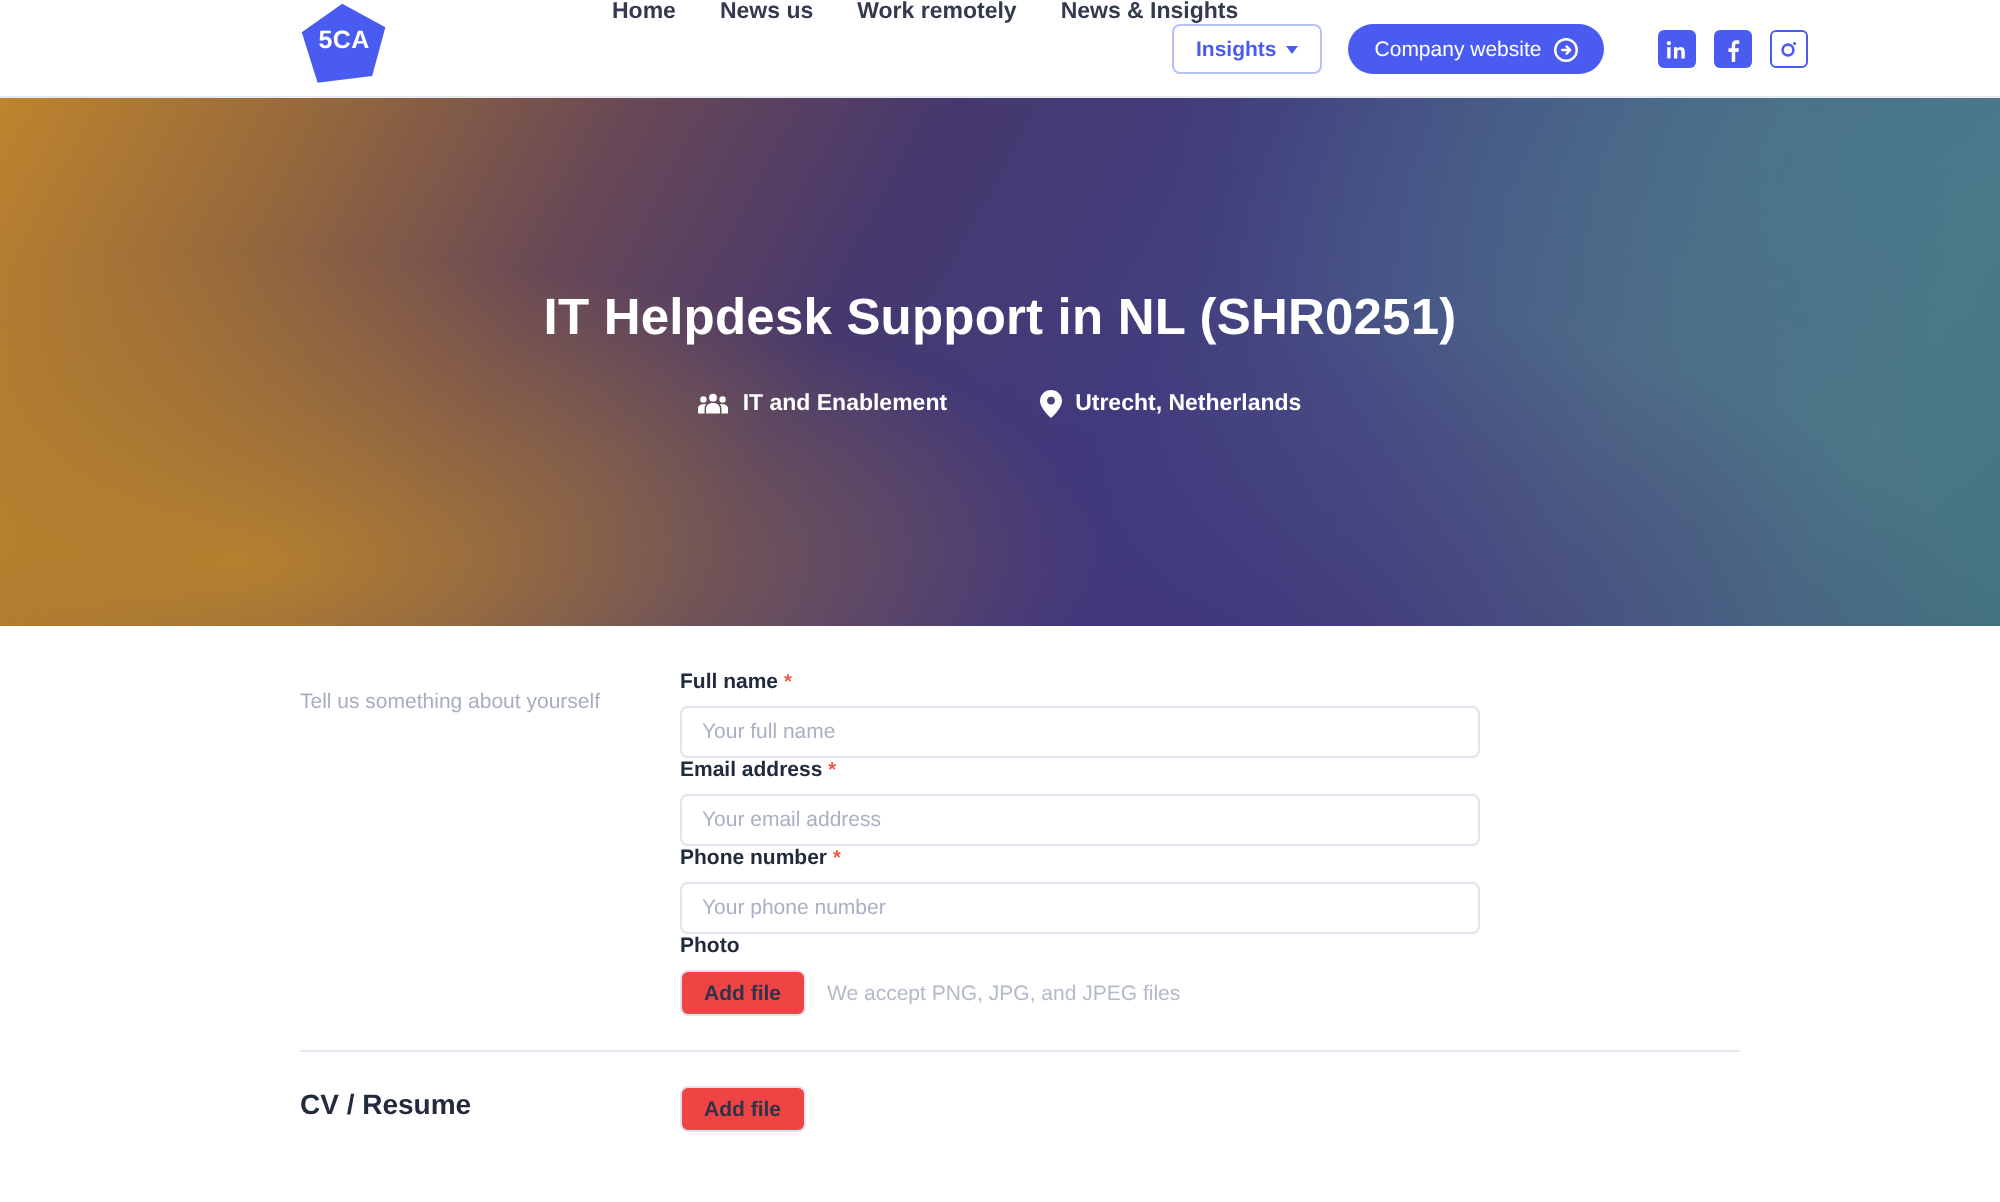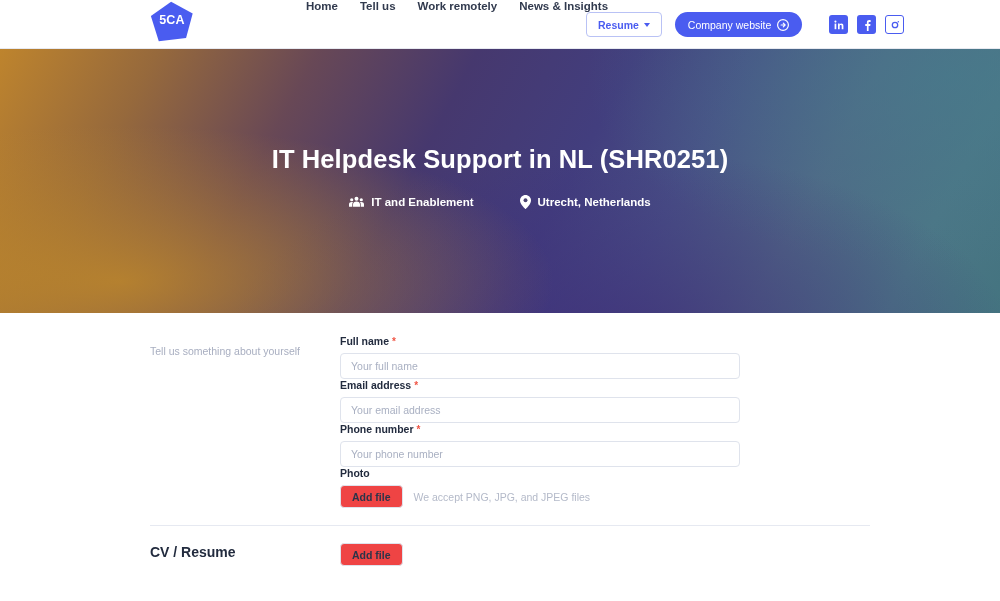--- a/index.html
+++ b/index.html
@@ -288,29 +288,29 @@
 
   <div class="logo-wrap">
     <div class="logo-shape">
       <div class="logo-poly"></div>
       <div class="logo-text">5CA</div>
     </div>
   </div>
 
   <nav class="nav">
     <a href="#">Home</a>
-    <a href="#">Tell us</a>
+    <a href="#">News us</a>
     <a href="#">Work remotely</a>
     <a href="#">News &amp; Insights</a>
   </nav>
 
   <div class="header-right">
 
     <button class="lang-btn">
-      <span>Resume</span>
+      <span>Insights</span>
       <span class="caret"></span>
     </button>
 
     <button class="company-btn">
       <span>Company website</span>
       <svg class="arrow-circle" width="12" height="12" viewBox="0 0 12 12">
         <circle cx="6" cy="6" r="5.4" fill="none" stroke="#ffffff" stroke-width="1.2"></circle>
         <path d="M4.1 6h4M6.3 4.2L8.1 6 6.3 7.8" fill="none" stroke="#ffffff" stroke-width="1.2" stroke-linecap="round" stroke-linejoin="round"></path>
       </svg>
     </button>

